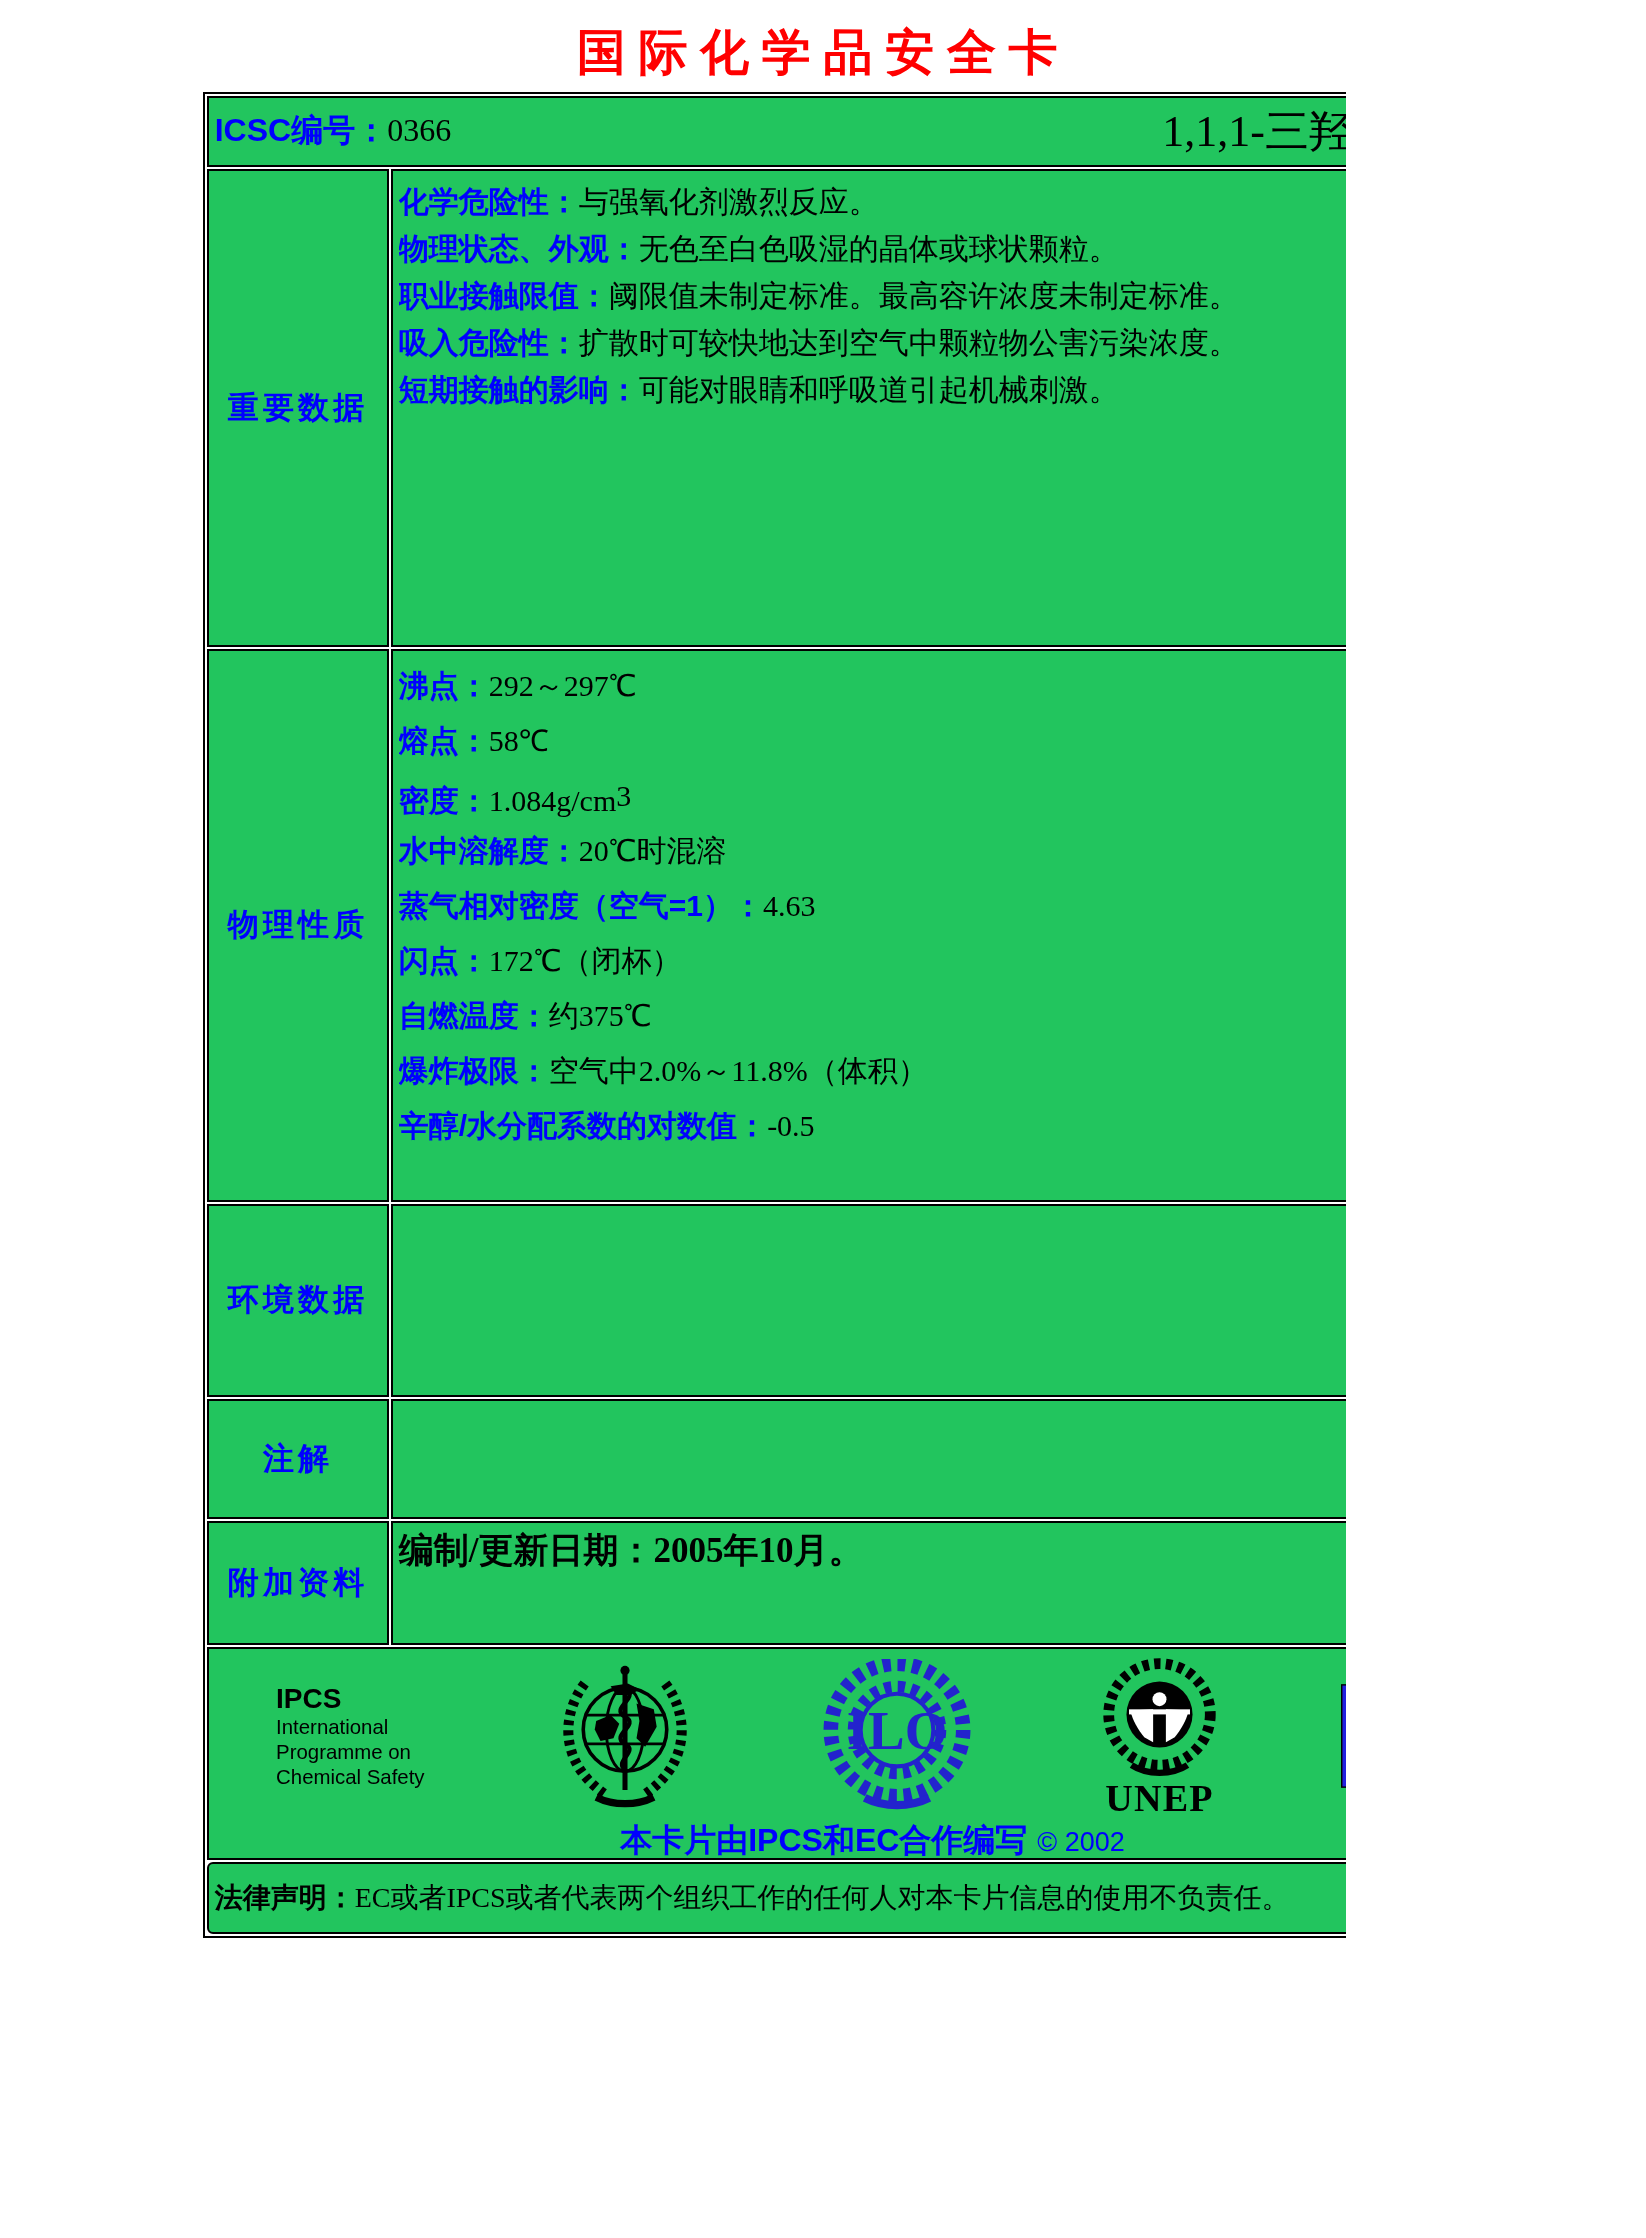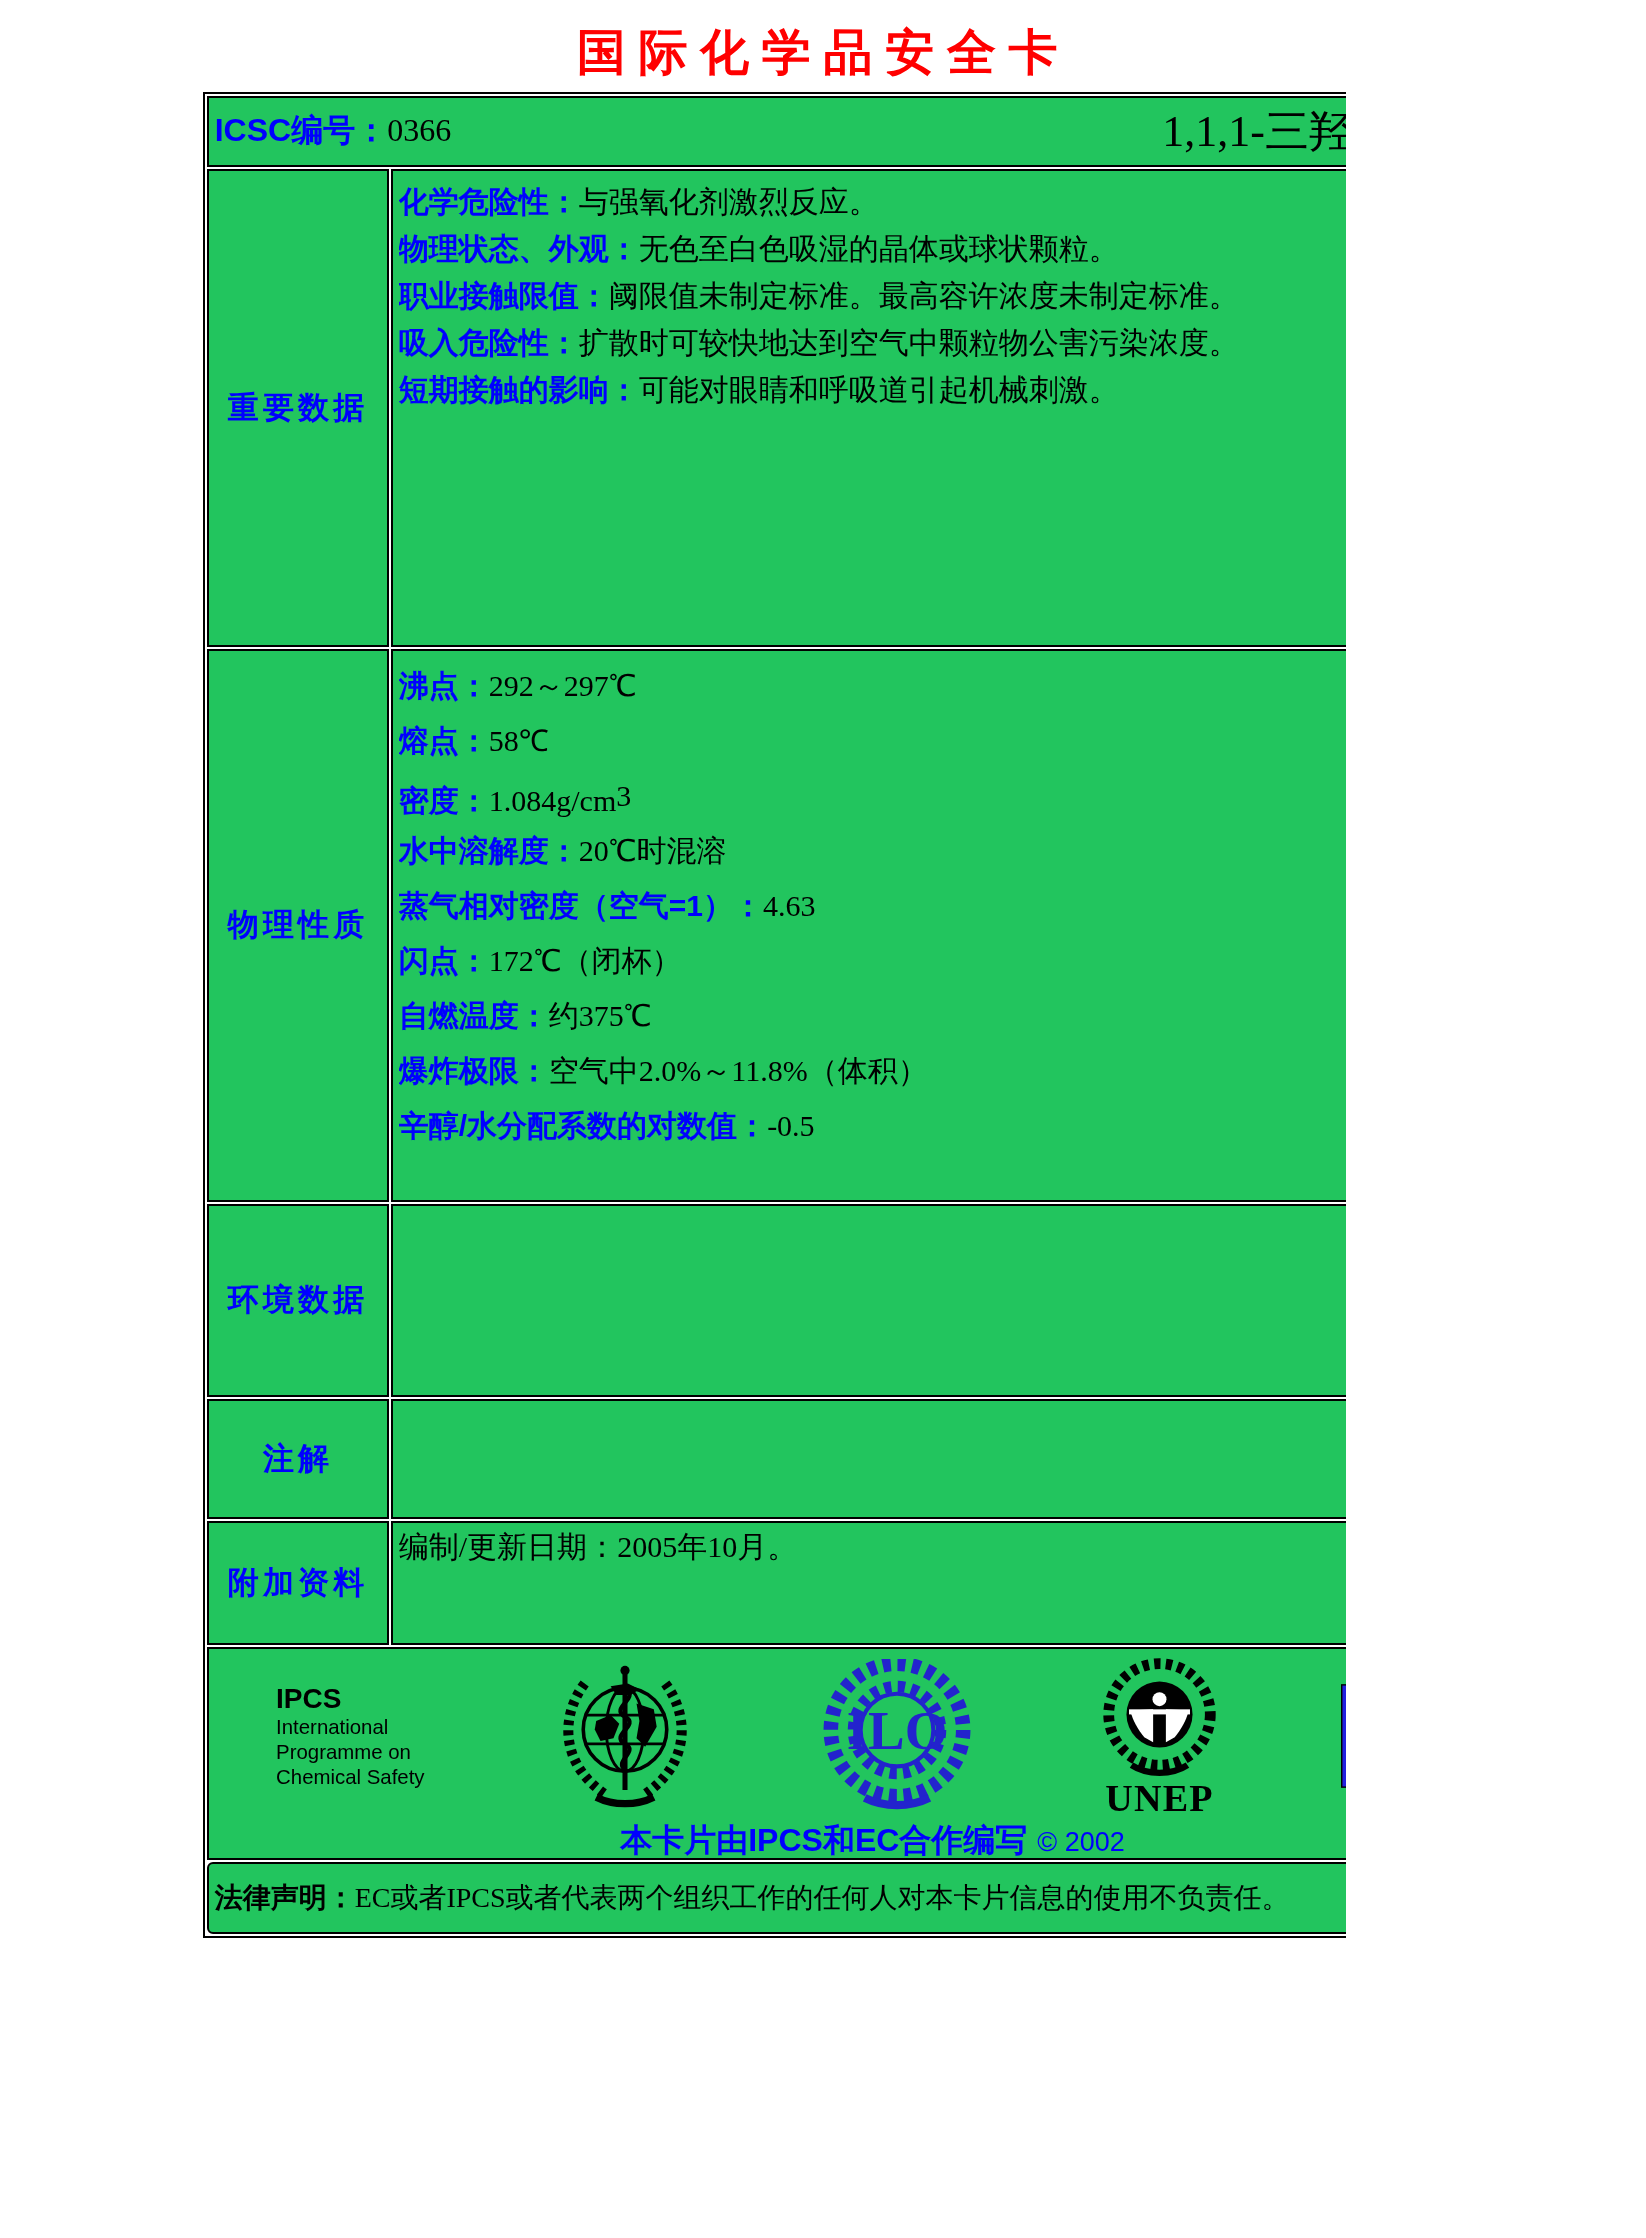--- a/index.html
+++ b/index.html
@@ -92,21 +92,22 @@
   .h-important{height:478px;}
   .h-physical{height:553px;}
   .h-environment{height:193px;}
   .h-notes{height:120px;}
   .h-additional{height:124px;}
   .h-logos{height:213px;}
   .h-legal{height:72px;}
   .additional-content{padding:4.2px 8.5px 0 5.6px;}
   .additional-content .f-black-label{
     color:#000000;font-family:"Liberation Serif", serif;
-    font-size:30px;
+    font-size:35px;
+    font-weight:bold;
   }
   
   .logo-band{
     display:flex;
     flex-direction:column;
     justify-content:space-between;
     padding:4.2px 0 2.8px 0;
   }
   .logo-strip{
     display:flex;

